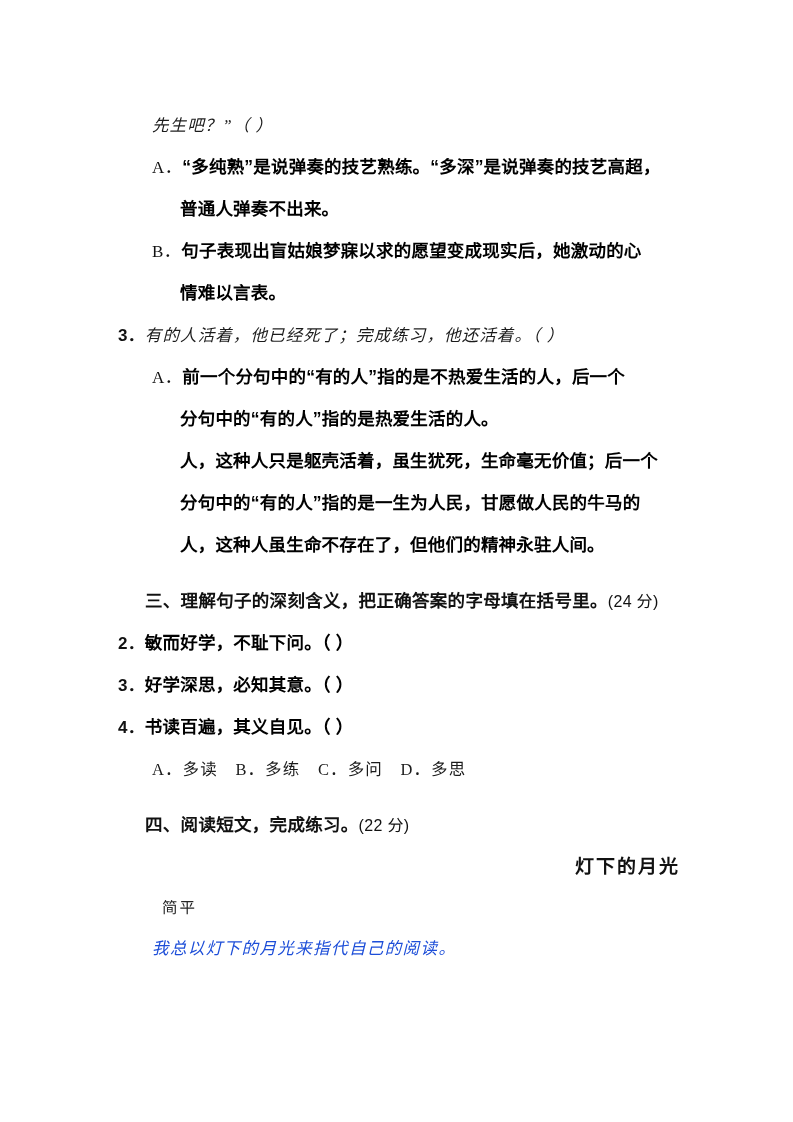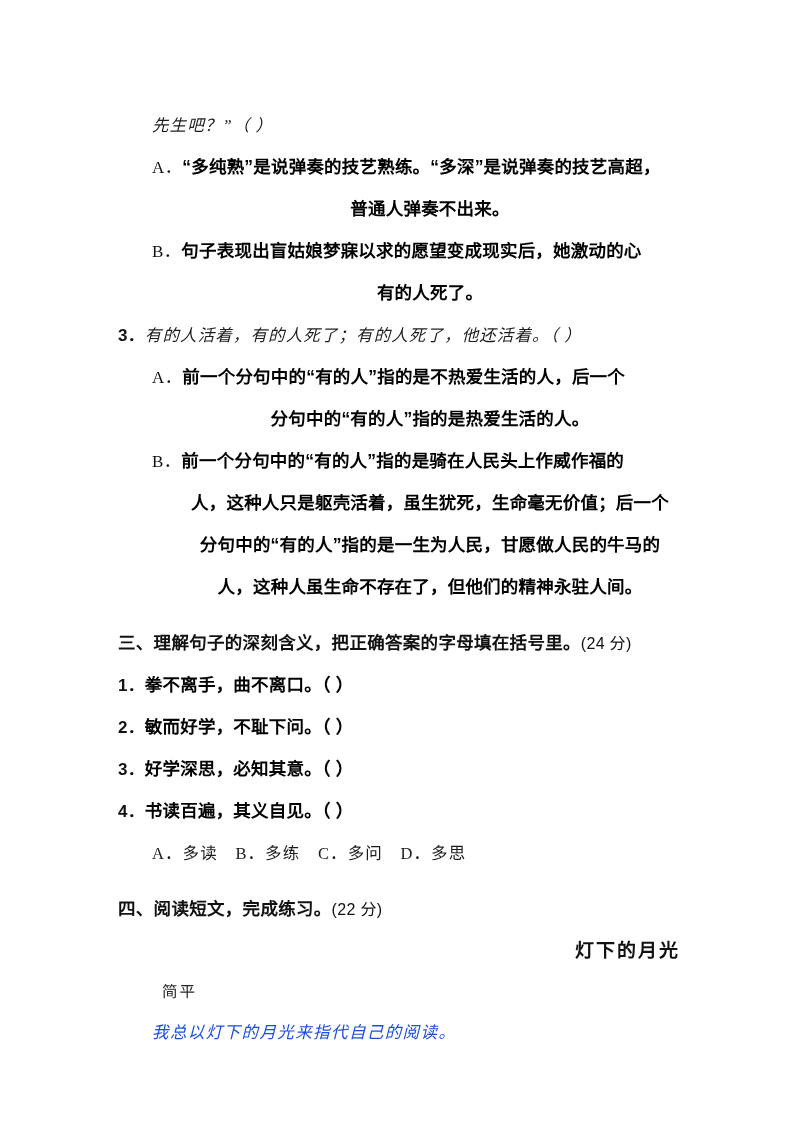--- a/index.html
+++ b/index.html
@@ -53,21 +53,21 @@
     font-weight: 400;
     color: #1b1b1b;
     font-size: 16.5px;
     letter-spacing: 1.1px;
   }
   .kai.slant { font-style: italic; }
 
   
   .ind0 { padding-left: 0px; }     
   .ind1 { padding-left: 34px; }    
-  .ind2 { padding-left: 62px; text-align: center; }    
+  .ind2 { padding-left: 62px; }    
 
   .opt-letter {
     font-family: "Liberation Serif", "DejaVu Serif", serif;
     font-weight: 400;
     font-size: 17px;
     letter-spacing: 0.5px;
   }
 
   .num-label {
     font-family: "Liberation Sans", "DejaVu Sans", sans-serif;
@@ -76,20 +76,21 @@
   }
 
   .sec-head {
     font-family: "Liberation Sans", "DejaVu Sans", sans-serif;
     font-weight: 700;
     font-size: 17.5px;
     line-height: 42px;
     height: 42px;
     letter-spacing: 0.3px;
     white-space: nowrap;
+    margin-left: 27px;
   }
   .score {
     font-family: "Liberation Sans", "DejaVu Sans", sans-serif;
     font-weight: 400;
     font-size: 16px;
     letter-spacing: 0.3px;
   }
 
   .spacer-sm { height: 14px; }
 
@@ -140,57 +141,51 @@
       <span class="opt-letter">A．</span><span class="hei">“多纯熟”是说弹奏的技艺熟练。“多深”是说弹奏的技艺高超，</span>
     </div>
     <div class="line ind2">
       <span class="hei">普通人弹奏不出来。</span>
     </div>
 
     <div class="line ind1">
       <span class="opt-letter">B．</span><span class="hei">句子表现出盲姑娘梦寐以求的愿望变成现实后，她激动的心</span>
     </div>
     <div class="line ind2">
-      <span class="hei">有的人死了。</span>
-    </div>
-
-    <div class="line ind0">
-      <span class="num-label">3．</span><span class="kai slant">有的人活着，有的人死了；有的人死了，他还活着。（     ）</span>
+      <span class="hei">情难以言表。</span>
+    </div>
+
+    <div class="line ind0">
+      <span class="num-label">3．</span><span class="kai slant">有的人活着，他已经死了；完成练习，他还活着。（     ）</span>
     </div>
 
     <div class="line ind1">
       <span class="opt-letter">A．</span><span class="hei">前一个分句中的“有的人”指的是不热爱生活的人，后一个</span>
     </div>
     <div class="line ind2">
       <span class="hei">分句中的“有的人”指的是热爱生活的人。</span>
     </div>
 
-    <div class="line ind1">
-      <span class="opt-letter">B．</span><span class="hei">前一个分句中的“有的人”指的是骑在人民头上作威作福的</span>
-    </div>
     <div class="line ind2">
       <span class="hei">人，这种人只是躯壳活着，虽生犹死，生命毫无价值；后一个</span>
     </div>
     <div class="line ind2">
       <span class="hei">分句中的“有的人”指的是一生为人民，甘愿做人民的牛马的</span>
     </div>
     <div class="line ind2">
       <span class="hei">人，这种人虽生命不存在了，但他们的精神永驻人间。</span>
     </div>
 
     <div class="spacer-sm"></div>
 
     <div class="sec-head ind0">
       <span>三、理解句子的深刻含义，把正确答案的字母填在括号里。</span><span class="score">(24 分)</span>
     </div>
 
     <div class="line ind0">
-      <span class="num-label">1．</span><span class="hei">拳不离手，曲不离口。（     ）</span>
-    </div>
-    <div class="line ind0">
       <span class="num-label">2．</span><span class="hei">敏而好学，不耻下问。（     ）</span>
     </div>
     <div class="line ind0">
       <span class="num-label">3．</span><span class="hei">好学深思，必知其意。（     ）</span>
     </div>
     <div class="line ind0">
       <span class="num-label">4．</span><span class="hei">书读百遍，其义自见。（     ）</span>
     </div>
 
     <div class="line ind1">

